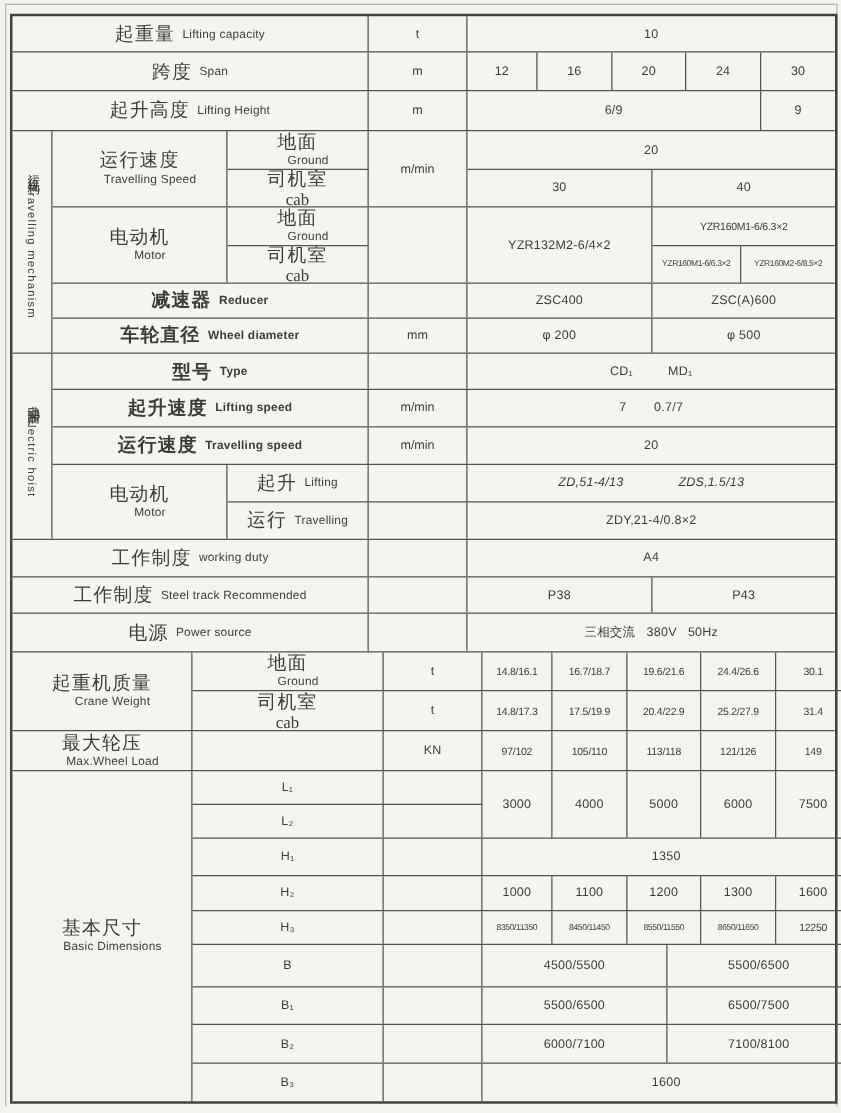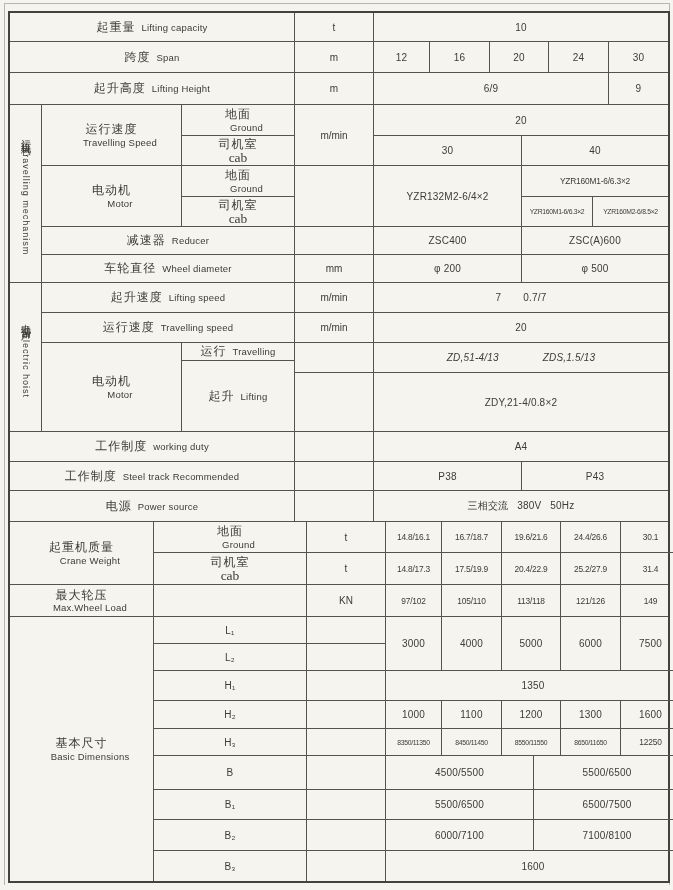--- a/index.html
+++ b/index.html
@@ -13,28 +13,28 @@
   .cr{display:flex;flex-direction:column;flex:0 0 auto;}
   .cr>.r:last-child,.cr>.g:last-child{border-bottom:none;flex:1;}
   .vs{display:flex;flex-direction:column;flex:0 0 auto;}
   .vs>.c{width:100%;border-bottom:1px solid var(--ln);border-right:1px solid var(--ln);}
   .vs>.c:last-child{border-bottom:none;flex:1;}
   .c{display:flex;align-items:center;justify-content:center;flex:0 0 auto;border-right:1px solid var(--ln);overflow:hidden;text-align:center;padding:0 2px;}
   .bre{border-right:none;}
   
   .w32{width:32px;}.w56{width:56px;}.w59{width:59px;}.w60{width:60px;}.w71{width:71px;padding:0;}
   .w75{width:75px;padding:0;}.w79{width:79px;}.w113{width:113px;}.w132{width:144px;}.w140{width:140px;}
-  .w146{width:146px;}.w148{width:148px;}.w153{width:153px;}.w235{width:235px;}.w253{width:253px;}
+  .w146{width:146px;}.w148{width:148px;}.w153{width:153px;}.w235{width:235px;}.w253{width:253px;font-weight:bold;}
   .w285{width:285px;}.w294{width:294px;}
   
   .h27{height:27px;}.h28{height:28px;}.h29{height:29px;}.h30{height:30px;}.h31{height:31px;}
   .h32{height:32px;}.h34{height:34px;}.h54{height:54px;}.h61{height:61px;}.h63{height:63px;}
   .h149{height:149px;}.h178{height:178px;}
   
-  .zh{font-size:12px;letter-spacing:1px;text-align:center;}
+  .zh{font-size:15px;letter-spacing:1px;text-align:center;}
   .en{font-size:9.5px;margin-left:6px;letter-spacing:0.2px;}
   .two{flex-direction:column;line-height:1.2;}
   .two .en{margin-left:17px;}
   .v{font-size:10px;letter-spacing:0.2px;}
   .u{font-size:10px;}
   .sm{font-size:6.8px;letter-spacing:-0.3px;}
   .smm{font-size:8.4px;letter-spacing:-0.2px;}
   .cabt{font-family:"Liberation Serif",serif;font-size:13.5px;line-height:1;}
   .vcell{justify-content:center;}
   .vt{writing-mode:vertical-rl;text-orientation:mixed;font-size:10px;letter-spacing:2px;display:block;}
@@ -163,20 +163,31 @@
       </div>
     </div>
   </div>
 
   <div class="g h149">
     <div class="c w32 vcell">
       <span class="vt"><span>电动葫芦</span><span class="ven">Electric hoist</span></span>
     </div>
     <div class="cr" style="flex:1">
 
+      <div class="r h29">
+        <div class="c w253">
+          <span class="zh">型号</span>
+          <span class="en">Type</span>
+        </div>
+        <div class="c w79"></div>
+        <div class="c w294 v bre gap28">
+          <span>CD₁</span>
+          <span>MD₁</span>
+        </div>
+      </div>
 
       <div class="r h30">
         <div class="c w253">
           <span class="zh">起升速度</span>
           <span class="en">Lifting speed</span>
         </div>
         <div class="c w79 u">m/min</div>
         <div class="c w294 v bre gap22">
           <span>7</span>
           <span>0.7/7</span>
@@ -191,27 +202,27 @@
         <div class="c w79 u">m/min</div>
         <div class="c w294 v bre">20</div>
       </div>
 
       <div class="g">
         <div class="c w140 two">
           <span class="zh">电动机</span>
           <span class="en">Motor</span>
         </div>
         <div class="vs w113">
+          <div class="c h30">
+            <span class="zh">起升</span>
+            <span class="en">Lifting</span>
+          </div>
           <div class="c">
             <span class="zh">运行</span>
             <span class="en">Travelling</span>
-          </div>
-          <div class="c h30">
-            <span class="zh">起升</span>
-            <span class="en">Lifting</span>
           </div>
         </div>
         <div class="vs w79">
           <div class="c h30"></div>
           <div class="c"></div>
         </div>
         <div class="cr" style="flex:1">
           <div class="r h30">
             <div class="c w294 v bre gap55">
               <span>ZD,51-4/13</span>

